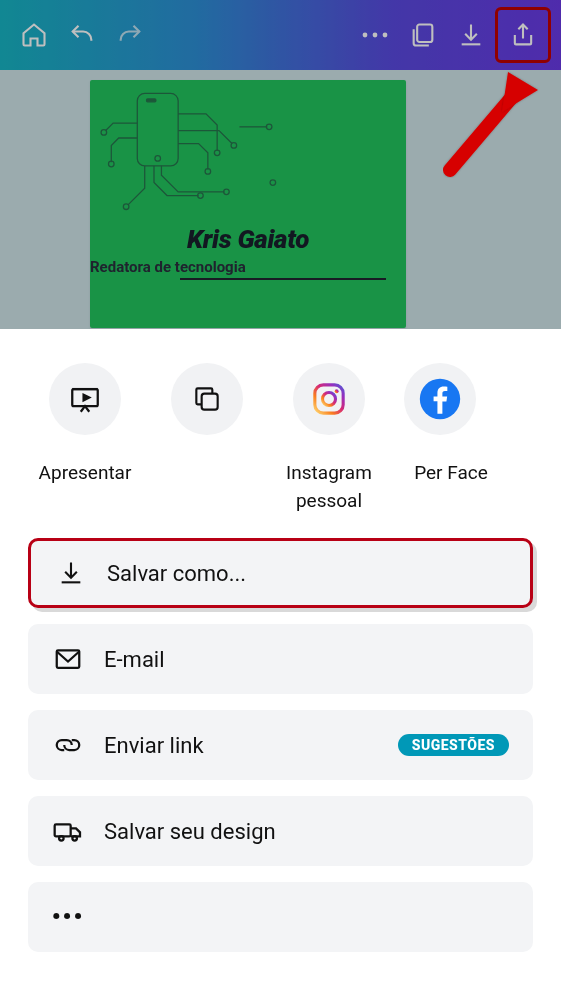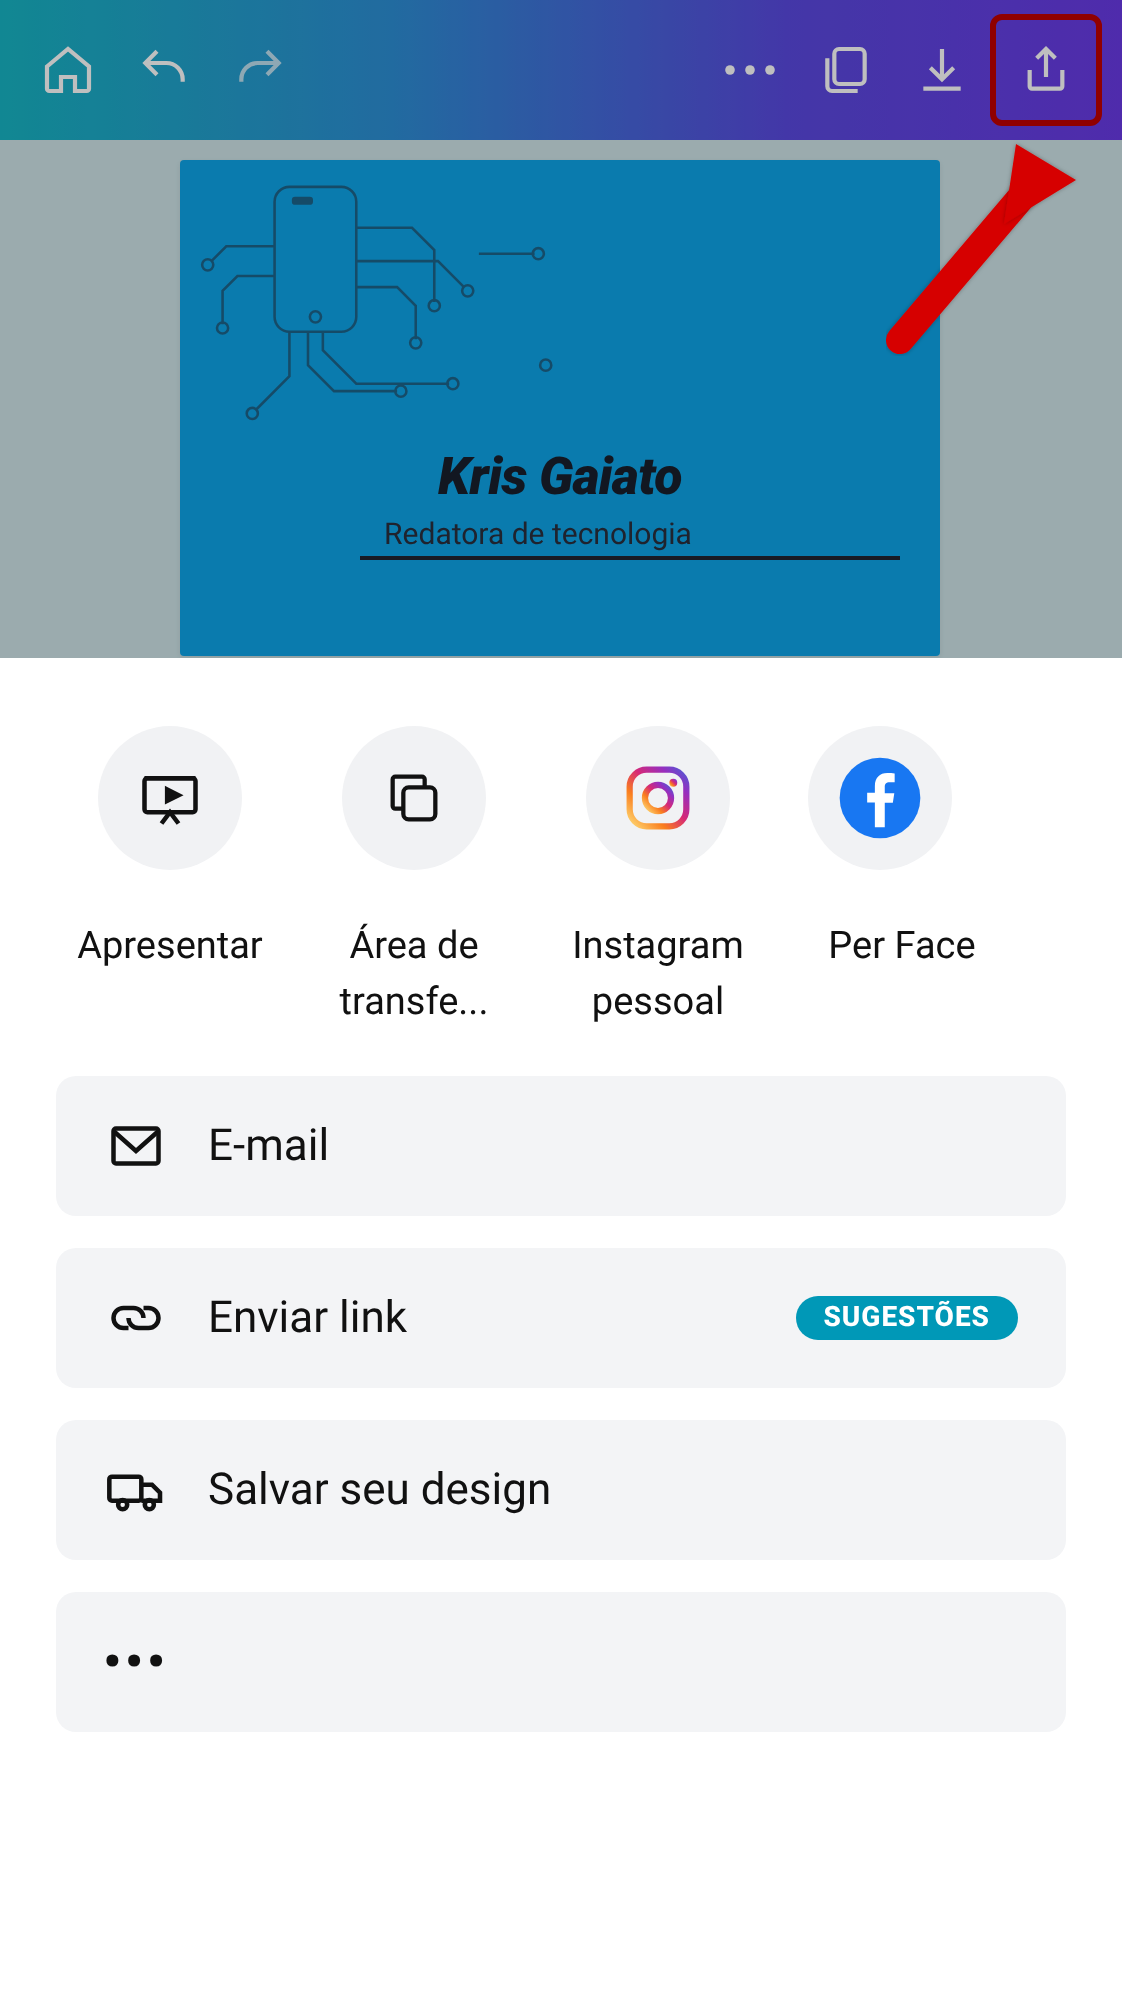--- a/index.html
+++ b/index.html
@@ -58,23 +58,23 @@
     width: 120px;
     height: 120px;
     z-index: 10;
     pointer-events: none;
   }
 
   .canvas-card {
     position: absolute;
     top: 80px;
     left: 90px;
-    width: 380px;
+    width: 316px;
     height: 248px;
-    background: #0ea5e9;
+    background: #22c55e;
     border-radius: 2px;
     z-index: 1;
     box-shadow: 0 1px 3px rgba(0,0,0,0.08);
   }
   .canvas-card .tech-svg {
     position: absolute;
     top: 6px;
     left: 8px;
     width: 190px;
     height: 130px;
@@ -98,23 +98,24 @@
     left: 90px;
     right: 20px;
     height: 2px;
     background: #202430;
   }
   .card-role {
     position: absolute;
     top: 178px;
     left: 0;
     right: 22px;
-    text-align: center;
+    text-align: left;
     font-size: 15px;
     color: #2a2f3e;
+    font-weight: bold;
   }
 
   .sheet {
     position: absolute;
     top: 329px;
     left: 0;
     right: 0;
     bottom: 0;
     background: #ffffff;
     z-index: 20;
@@ -303,21 +304,20 @@
       <div class="share-label">Apresentar</div>
     </div>
 
     <div class="share-item">
       <div class="share-circle">
         <svg width="32" height="32" viewBox="0 0 24 24" fill="none" stroke="#111" stroke-width="1.6">
             <rect x="8" y="8" width="12" height="12" rx="2"></rect>
             <path d="M16 8V5a1 1 0 0 0-1-1H5a1 1 0 0 0-1 1v10a1 1 0 0 0 1 1h3"></path>
           </svg>
       </div>
-      <div class="share-label">Área de transfe...</div>
     </div>
 
     <div class="share-item">
       <div class="share-circle">
         <svg width="34" height="34" viewBox="0 0 24 24">
           <defs>
               <linearGradient id="ig1" x1="0" y1="1" x2="1" y2="0">
                 <stop offset="0" stop-color="#feda75"></stop>
                 <stop offset="0.3" stop-color="#fa7e1e"></stop>
                 <stop offset="0.55" stop-color="#d62976"></stop>
@@ -340,20 +340,30 @@
             <circle cx="12" cy="12" r="11" fill="#1877F2"></circle>
             <path d="M13.3 20v-6.7h2.2l.4-2.6h-2.6V9c0-.8.3-1.3 1.4-1.3h1.3V5.3c-.6-.1-1.3-.1-2-.1-2.1 0-3.4 1.3-3.4 3.5v1.9H8.5v2.6h2.1V20z" fill="#fff"></path>
           </svg>
       </div>
       <div class="share-label">Per Face</div>
     </div>
   </div>
 
   <div class="option-list">
 
+    <div class="option highlighted">
+      <div class="opt-icon">
+        <svg width="28" height="28" viewBox="0 0 24 24" fill="none" stroke="#111" stroke-width="1.8">
+            <path d="M12 3v12"></path>
+            <path d="M7 11l5 5 5-5"></path>
+            <path d="M4 20h16"></path>
+          </svg>
+      </div>
+      <div class="opt-label">Salvar como...</div>
+    </div>
 
     <div class="option">
       <div class="opt-icon">
         <svg width="30" height="30" viewBox="0 0 24 24" fill="none" stroke="#111" stroke-width="1.8">
             <rect x="3" y="5" width="18" height="14" rx="1"></rect>
             <path d="M3 6l9 8 9-8"></path>
           </svg>
       </div>
       <div class="opt-label">E-mail</div>
     </div>

